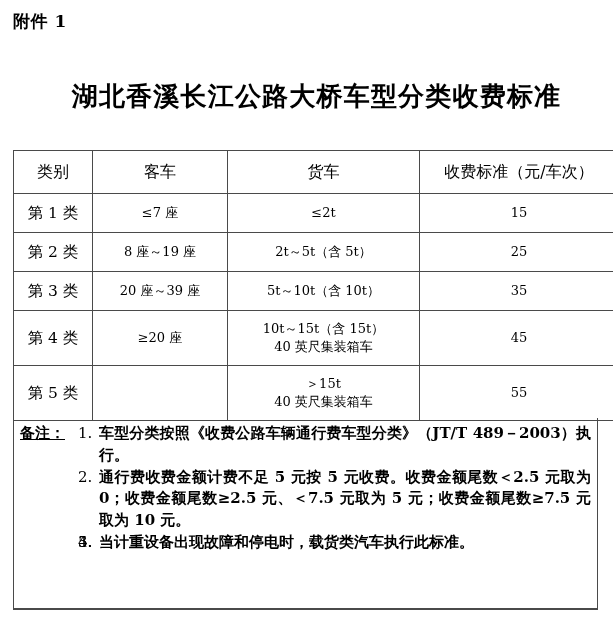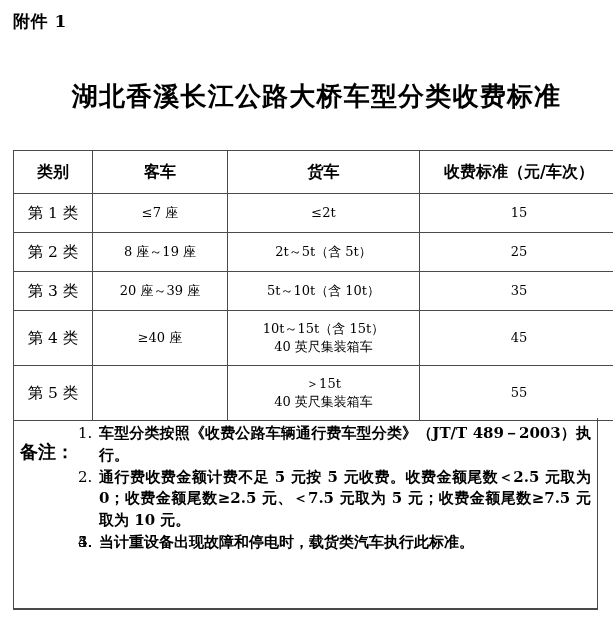--- a/index.html
+++ b/index.html
@@ -56,21 +56,21 @@
   }
   .fee-table td, .fee-table th {
     border: 1px solid #4a4a4a;
     text-align: center;
     vertical-align: middle;
     font-size: 13px;
     padding: 2px 2px;
     line-height: 1.35;
   }
   .fee-table thead th {
-    font-weight: bold;
+    font-weight: normal;
     font-size: 16px;
     height: 38px;
   }
   .fee-table tbody td {
     font-weight: normal;
   }
   .fee-table tbody tr.short td { height: 34px; }
   .fee-table tbody tr.tall td  { height: 50px; }
   .col-cat  { width: 74px; }
   .col-bus  { width: 130px; }
@@ -89,25 +89,26 @@
     border-top: none;
     box-sizing: border-box;
     padding: 5px 6px 0 6px;
   }
   .notes-inner {
     position: relative;
   }
   .notes-label {
     position: absolute;
     left: 0;
-    top: 16px;
-    font-size: 18px;
+    top: 0;
+    font-size: 15px;
     font-weight: bold;
     line-height: 1.45;
     white-space: nowrap;
+    text-decoration: underline;
   }
   .notes-list {
     margin: 0;
     padding: 0;
     list-style: none;
     margin-left: 58px;
   }
   .notes-list li {
     position: relative;
     font-size: 15px;
@@ -181,21 +182,21 @@
             <span class="cell-line">20 座～39 座</span>
           </td>
           <td class="col-truck">
             <span class="cell-line">5t～10t（含 10t）</span>
           </td>
           <td class="col-fee">35</td>
         </tr>
         <tr class="tall">
           <td class="col-cat cat-cell">第 4 类</td>
           <td class="col-bus">
-            <span class="cell-line">≥40 座</span>
+            <span class="cell-line">≥20 座</span>
           </td>
           <td class="col-truck">
             <span class="cell-line">10t～15t（含 15t）</span>
             <span class="cell-line">40 英尺集装箱车</span>
           </td>
           <td class="col-fee">45</td>
         </tr>
         <tr class="tall">
           <td class="col-cat cat-cell">第 5 类</td>
           <td class="col-bus">

